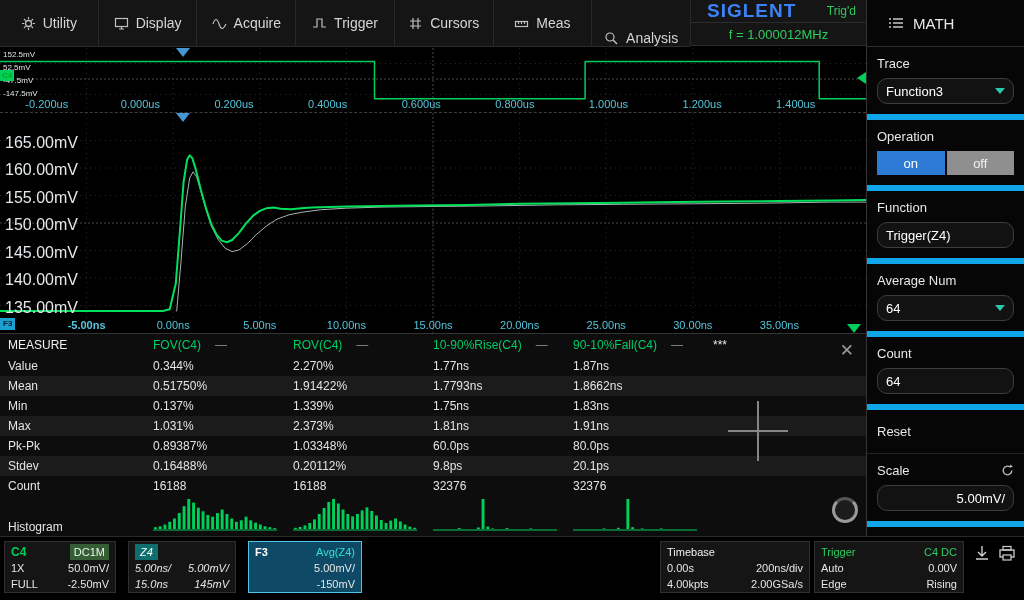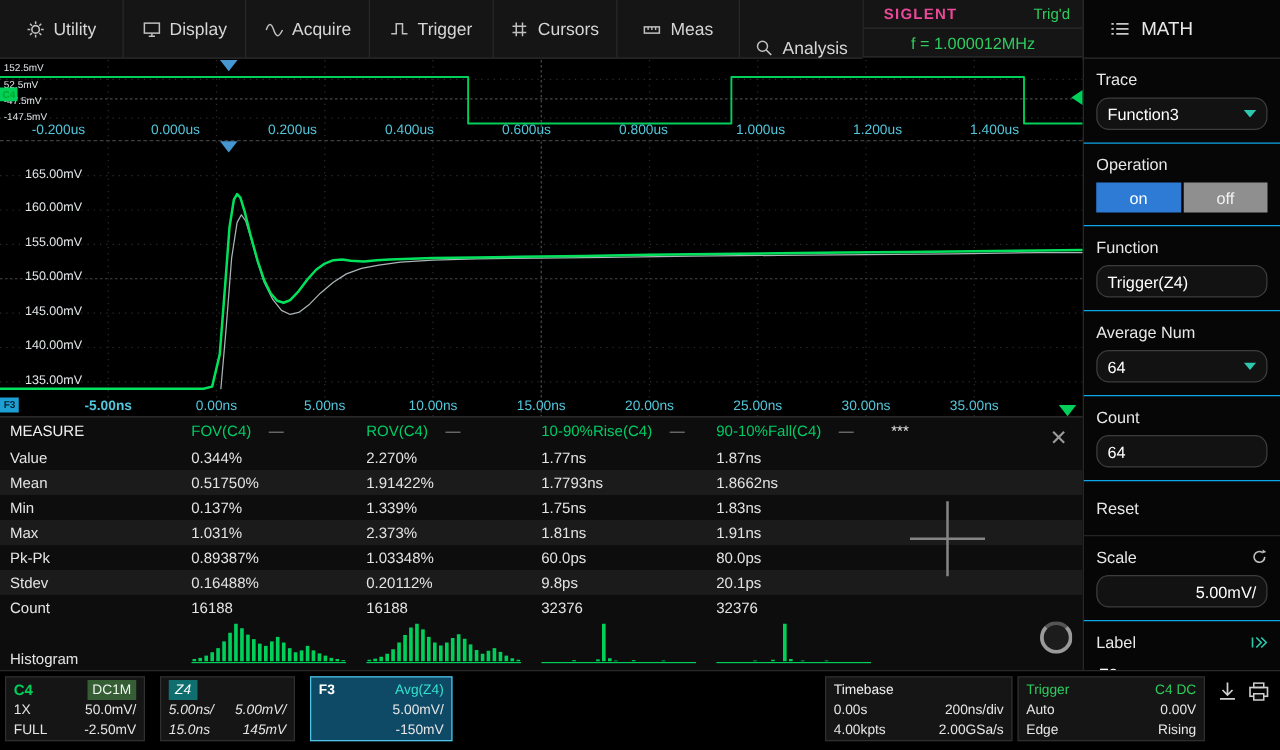--- a/index.html
+++ b/index.html
@@ -7,31 +7,31 @@
        font-family:"Liberation Sans",sans-serif;color:#ddd;font-size:12px;}
 
   
   .menubar{position:absolute;left:0;top:0;width:690px;height:46px;background:#151515;
            border-bottom:1px solid #2c2c2c;display:flex;}
   .menu-item{flex:1;display:flex;align-items:center;justify-content:center;gap:7px;
              font-size:14px;color:#d6d6d6;border-right:1px solid #282828;cursor:default;}
   .brand{position:absolute;left:690px;top:0;width:176px;height:46px;background:#151515;
          border-bottom:1px solid #2c2c2c;border-left:1px solid #282828;box-sizing:border-box;}
   .brand-top{height:22px;display:flex;align-items:center;justify-content:space-between;padding:0 10px 0 16px;}
-  .brand-name{color:#ec4899;font-weight:bold;font-size:12px;letter-spacing:1px;}
+  .brand-name{color:#3b82f6;font-weight:bold;font-size:19px;letter-spacing:1px;}
   .trig-status{color:#2ecc5e;font-size:12px;}
   .brand-freq{height:22px;border-top:1px solid #2c2c2c;display:flex;align-items:center;
               justify-content:center;color:#2ecc5e;font-size:13px;}
 
   
   .sidebar{position:absolute;left:866px;top:0;width:158px;height:536px;background:#060606;
            border-left:1px solid #333;box-sizing:border-box;}
   .side-header{height:46px;display:flex;align-items:center;gap:10px;padding-left:22px;
                border-bottom:1px solid #2c2c2c;font-size:15px;color:#e8e8e8;}
-  .side-sec{padding:9px 10px 10px 10px;border-bottom:1px solid #0ea5e9;}
+  .side-sec{padding:9px 10px 10px 10px;border-bottom:6px solid #0ea5e9;}
   .sec-label{color:#e8e8e8;font-size:13px;margin-bottom:7px;}
   .sec-label-row{display:flex;align-items:center;justify-content:space-between;margin-bottom:7px;}
   .select,.valbox{height:24px;background:#121212;border:1px solid #3d3d3d;border-radius:10px;
            display:flex;align-items:center;justify-content:space-between;padding:0 8px;
            color:#fff;font-size:13px;}
   .valbox.right{justify-content:flex-end;}
   .toggle{display:flex;gap:2px;height:24px;}
   .tog{flex:1;display:flex;align-items:center;justify-content:center;font-size:13px;}
   .tog.on{background:#2e7bd6;color:#fff;}
   .tog.off{background:#8f8f8f;color:#f2f2f2;}
@@ -39,21 +39,21 @@
   .plain-val{font-size:13px;color:#fff;padding:4px 2px 0 2px;}
 
   
   .strip{position:absolute;left:0;top:48px;width:866px;height:62px;background:#000;}
   .main-plot{position:absolute;left:0;top:112px;width:866px;height:221px;background:#000;
              border-top:1px dashed #3e3e3e;box-sizing:border-box;}
   .strip svg,.main-plot svg{position:absolute;left:0;top:0;width:100%;height:100%;}
   .overlay{position:absolute;left:0;top:0;width:100%;height:100%;pointer-events:none;}
   .strip-ylab{position:absolute;left:3px;font-size:8px;color:#dfe5e8;line-height:10px;}
   .strip-xlab{position:absolute;bottom:0;transform:translateX(-50%);font-size:11px;color:#53c7dd;}
-  .main-ylab{position:absolute;left:5px;font-size:10px;color:#e4e8ea;margin-left:15px;}
+  .main-ylab{position:absolute;left:5px;font-size:16px;color:#e4e8ea;}
   .main-xlab{position:absolute;bottom:2px;transform:translateX(-50%);font-size:11px;color:#53c7dd;}
   .trig-marker-down{position:absolute;width:0;height:0;border-left:7px solid transparent;
                     border-right:7px solid transparent;border-top:9px solid #4596d2;}
   .level-marker-left{position:absolute;right:0;top:24px;width:0;height:0;border-top:6px solid transparent;
                      border-bottom:6px solid transparent;border-right:9px solid #00cf5a;}
   .green-down-marker{position:absolute;right:5px;bottom:0;width:0;height:0;border-left:7px solid transparent;
                      border-right:7px solid transparent;border-top:9px solid #00cf5a;}
   .f3-tag{position:absolute;left:0;bottom:3px;background:#1d9fd4;color:#00222e;font-size:8px;
           font-weight:bold;padding:0 3px;height:12px;line-height:12px;}
   .chan-tag{position:absolute;left:0;top:22px;color:#0a2;font-size:8px;font-weight:bold;

